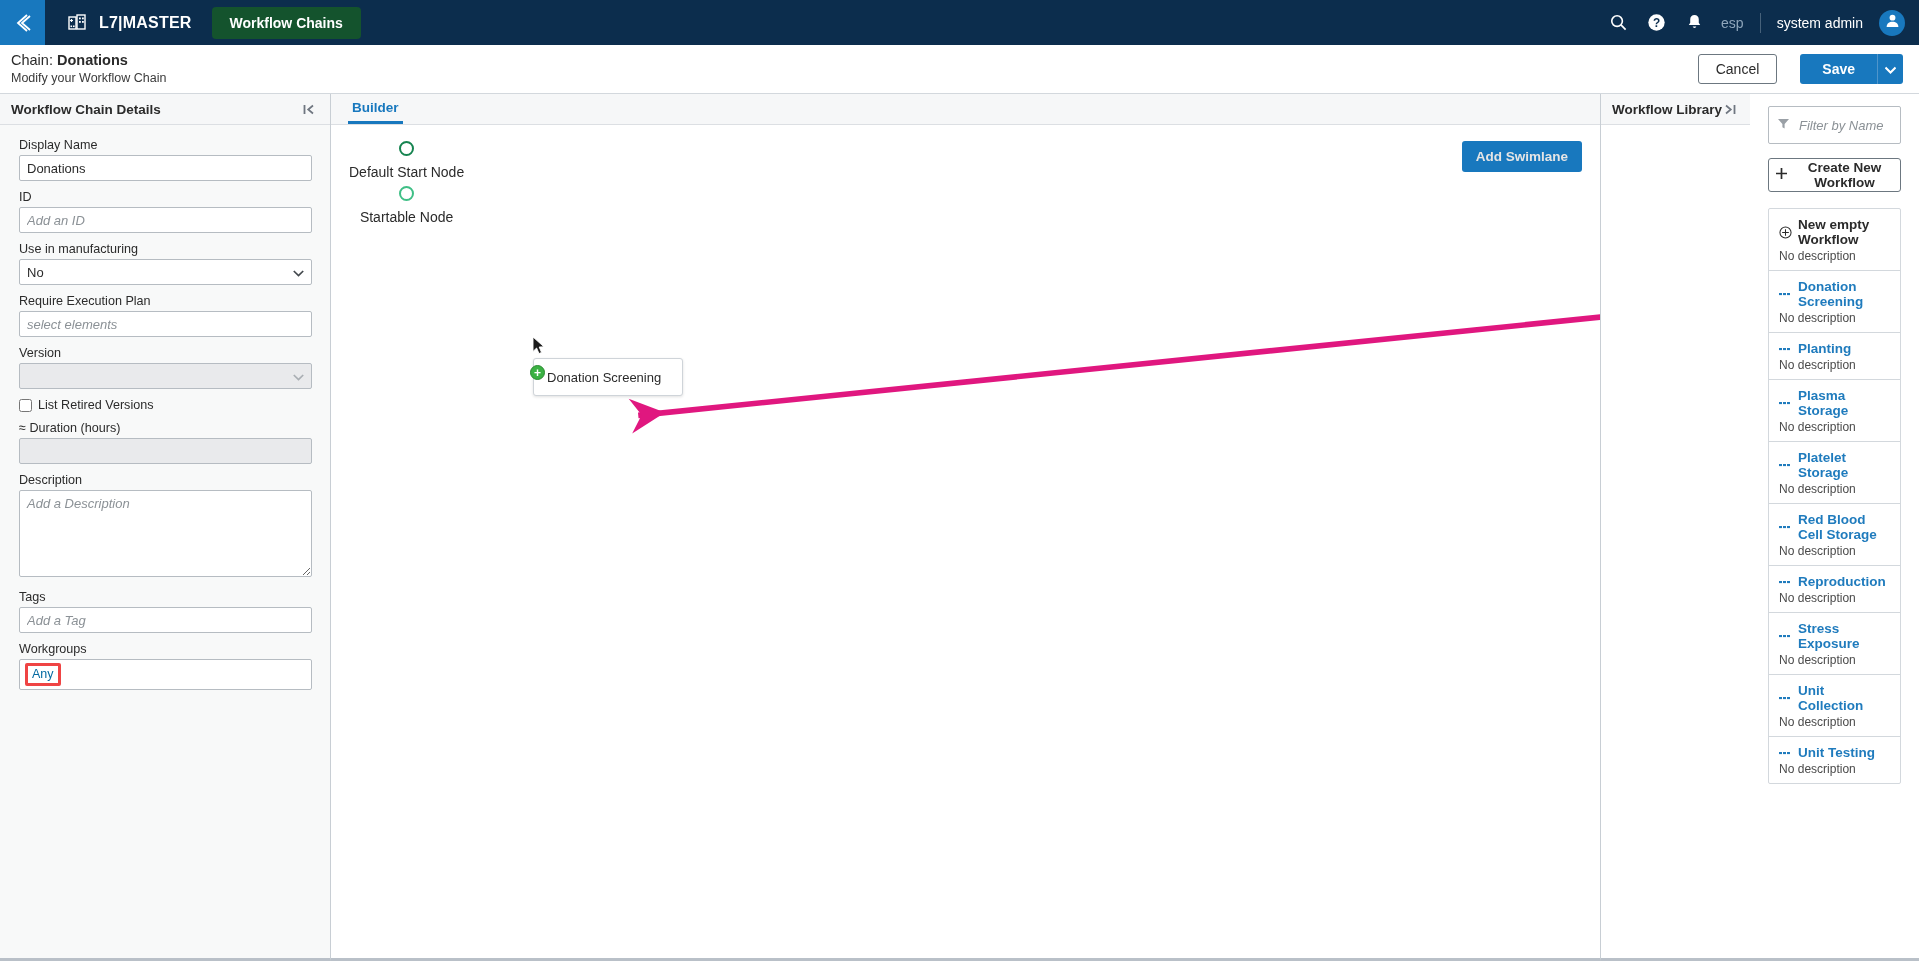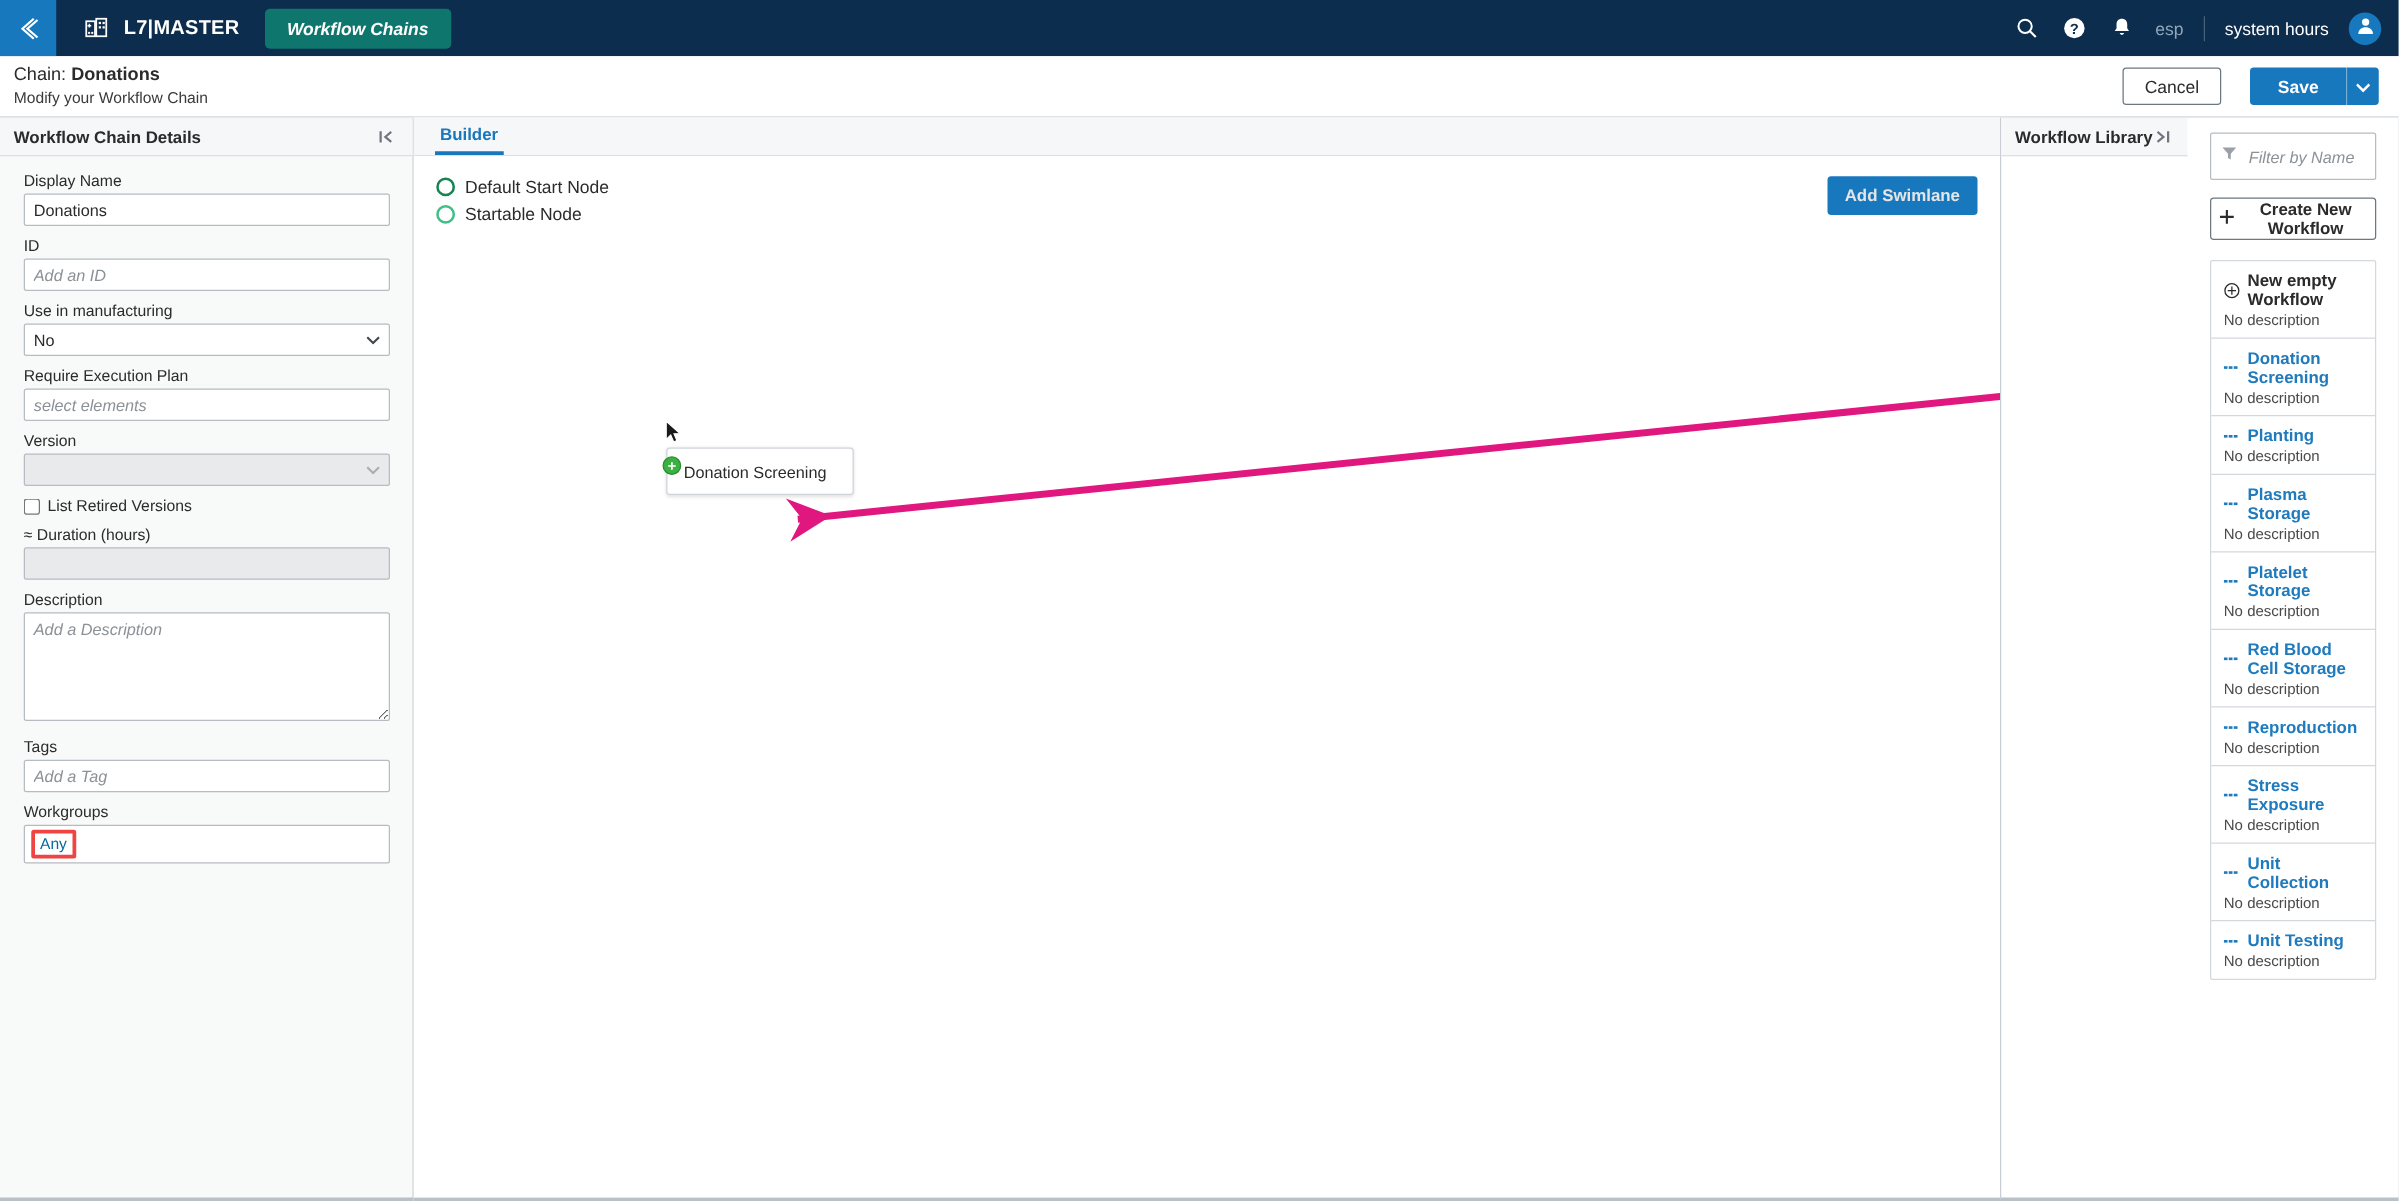--- a/index.html
+++ b/index.html
@@ -38,29 +38,28 @@
   }
   .brand-text {
     color: #ffffff;
     font-size: 16px;
     font-weight: bold;
     letter-spacing: 0.2px;
     white-space: nowrap;
   }
   .nav-tab {
     margin-left: 20px;
-    background: #0f766e;
+    background: #14532d;
     color: #fff;
     font-size: 14px;
     font-weight: bold;
     padding: 8px 18px;
     border-radius: 4px;
     cursor: pointer;
     white-space: nowrap;
-    font-style: italic;
   }
   .nav-right {
     margin-left: auto;
     display: flex;
     align-items: center;
     gap: 16px;
     padding-right: 14px;
   }
   .nav-icon {
     color: #ffffff;
@@ -286,20 +285,21 @@
   }
   .legend {
     position: absolute;
     left: 18px; top: 16px;
     display: flex; flex-direction: column; gap: 6px;
   }
   .legend-row {
     display: flex; align-items: center; gap: 8px;
     font-size: 14px;
     color: #2b2b2b;
+    flex-direction: column;
   }
   .legend-dot {
     width: 15px; height: 15px;
     border-radius: 50%;
     border: 2.4px solid #168450;
     background: transparent;
   }
   .legend-dot.light { border-color: #3fbf86; }
   .btn-swimlane {
     position: absolute;
@@ -469,21 +469,21 @@
       </svg>
     </span>
     <span class="nav-icon">
       <svg width="19" height="19" viewBox="0 0 20 20">
         <path d="M10 2.2 c-2.7 0 -4.5 1.9 -4.5 4.4 v3.6 l-1.5 2.3 h12 l-1.5 -2.3 v-3.6 c0 -2.5 -1.8 -4.4 -4.5 -4.4 z" fill="#ffffff"></path>
         <path d="M8.1 14.2 a1.95 1.95 0 0 0 3.8 0 z" fill="#ffffff"></path>
       </svg>
     </span>
     <span class="nav-lang">esp</span>
     <span class="nav-divider"></span>
-    <span class="nav-user">system hours</span>
+    <span class="nav-user">system admin</span>
     <span class="avatar">
       <span>
         <svg width="17" height="17" viewBox="0 0 18 18">
           <circle cx="9" cy="6" r="3.1" fill="#ffffff"></circle>
           <path d="M2.8 16 c0 -3.6 2.8 -5.6 6.2 -5.6 s6.2 2 6.2 5.6 z" fill="#ffffff"></path>
         </svg>
       </span>
     </span>
   </div>
 </div>

